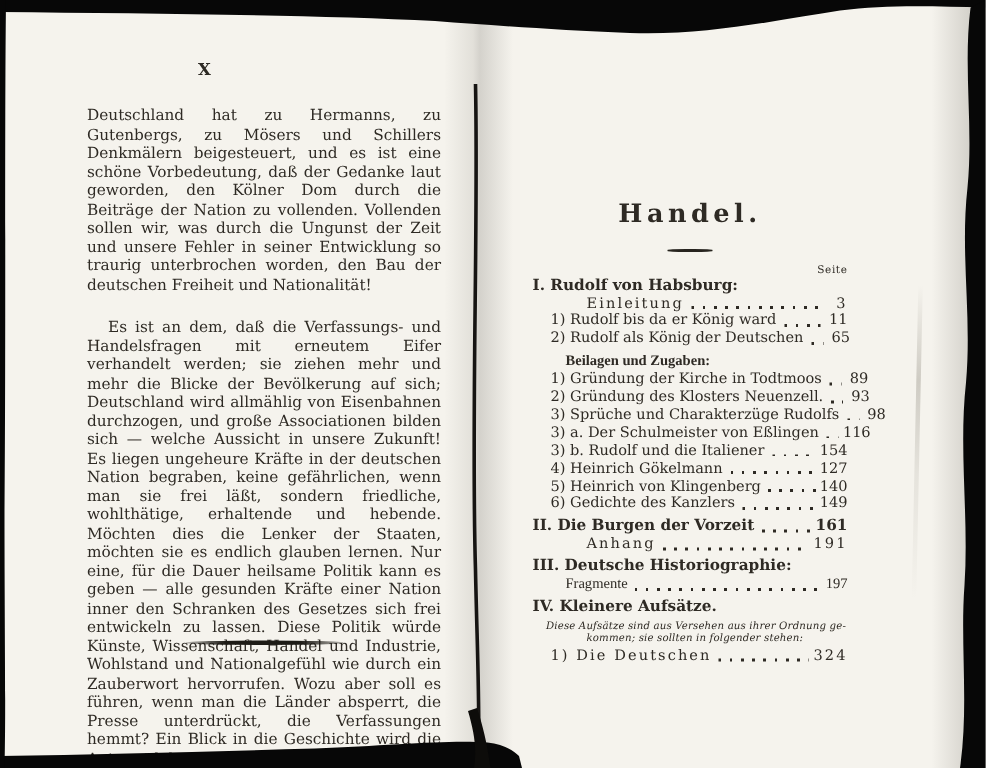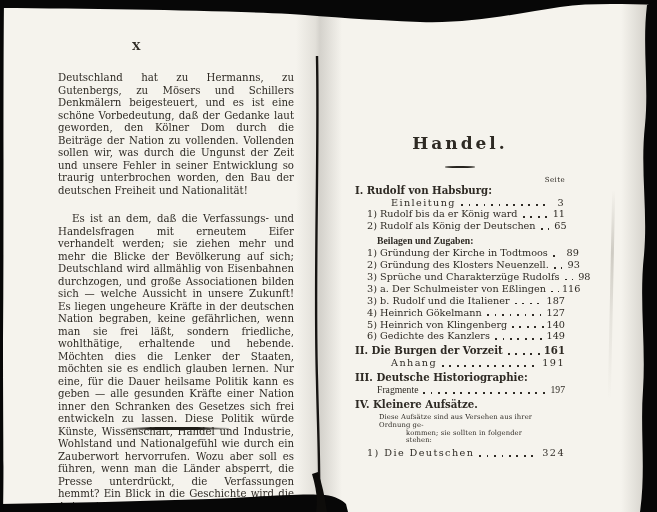--- a/index.html
+++ b/index.html
@@ -62,21 +62,21 @@
     background-image:repeating-linear-gradient(to right,#2e2a24 0 1.7px, transparent 1.7px 7.5px);
   }
   .trow .pg{flex:0 0 auto;min-width:15px;text-align:right;}
   .trow.h{font-weight:bold;font-size:10.2px;}
   .trow.h2 .lbl{font-weight:bold;}
   .trow.i1{padding-left:12px;}
   .trow.i2{padding-left:22px;font-family:Liberation Serif, serif;}
   .trow.i3{padding-left:36px;}
   .trow.sp{letter-spacing:1.4px;align-items:flex-end;}
   .trow.mt{margin-top:3px;}
-  .toc-note{font-size:6.8px;line-height:7.8px;margin:3px 16px 2px;letter-spacing:.1px;}
+  .toc-note{font-size:6.8px;line-height:7.8px;margin:3px 1px 2px;letter-spacing:.1px;font-style:italic;}
   .toc-note .nl1{padding-left:8px;}
   .toc-note .nl2{padding-left:35px;}
 </style>
 </head>
 <body>
 
 <div class="scan">
 
   <div class="gutter-shade"></div>
   <div class="right-edge-shade"></div>
@@ -141,21 +141,21 @@
 
       <div class="trow i1">
         <span class="lbl">3) a. Der Schulmeister von Eßlingen</span>
         <span class="lead"></span>
         <span class="pg">116</span>
       </div>
 
       <div class="trow i1">
         <span class="lbl">3) b. Rudolf und die Italiener</span>
         <span class="lead"></span>
-        <span class="pg">187</span>
+        <span class="pg">154</span>
       </div>
 
       <div class="trow i1">
         <span class="lbl">4) Heinrich Gökelmann</span>
         <span class="lead"></span>
         <span class="pg">127</span>
       </div>
 
       <div class="trow i1">
         <span class="lbl">5) Heinrich von Klingenberg</span>

